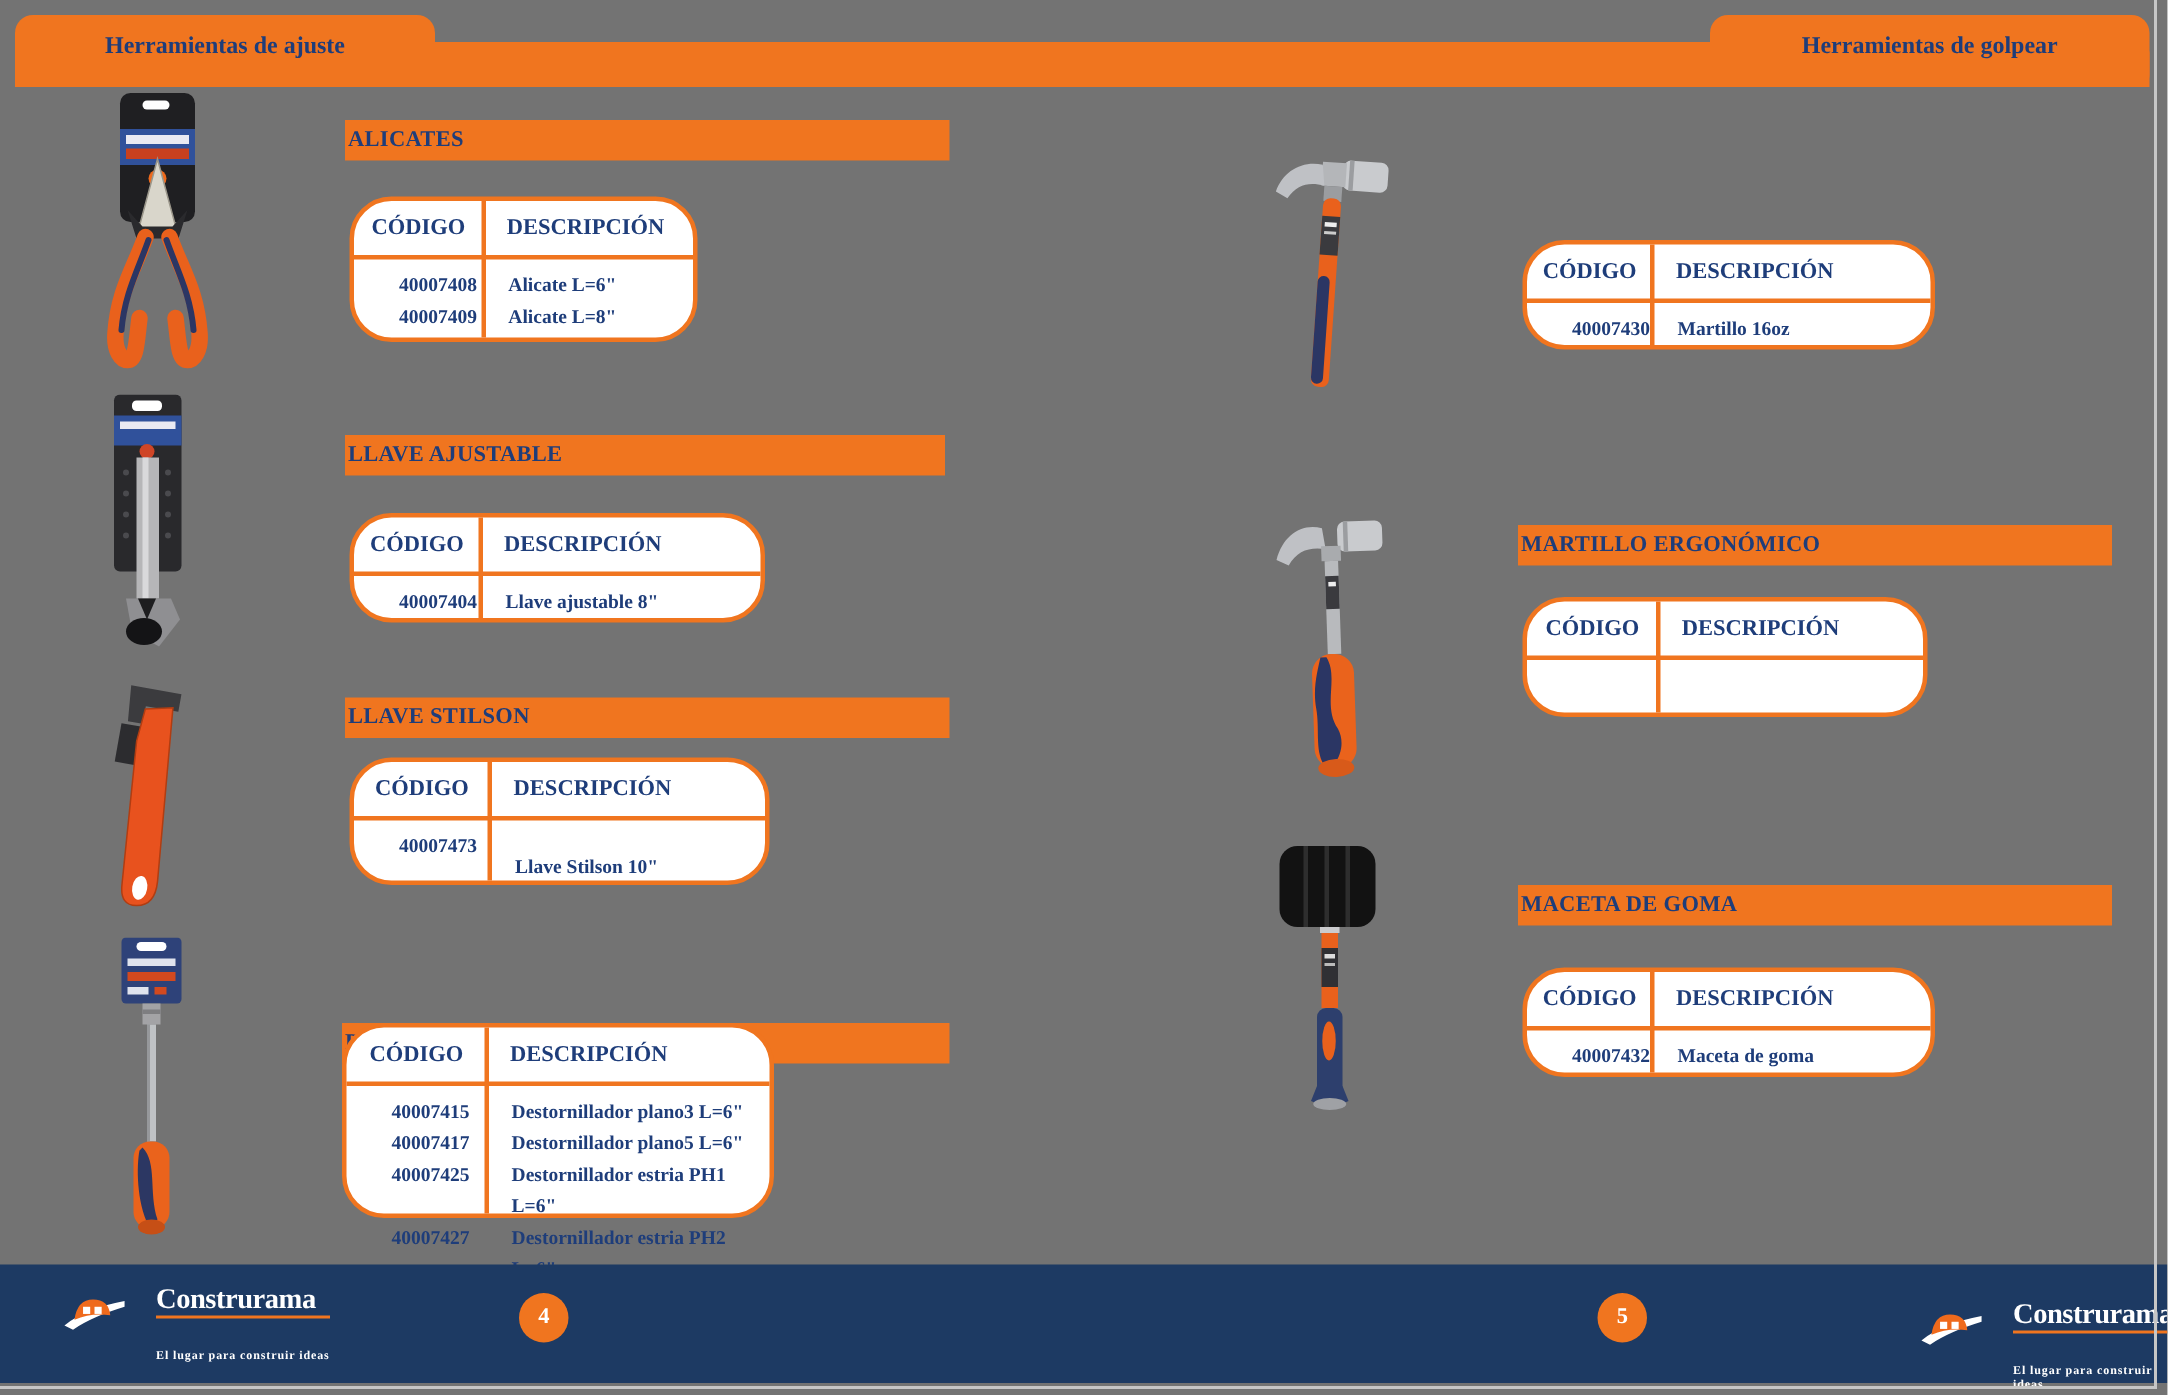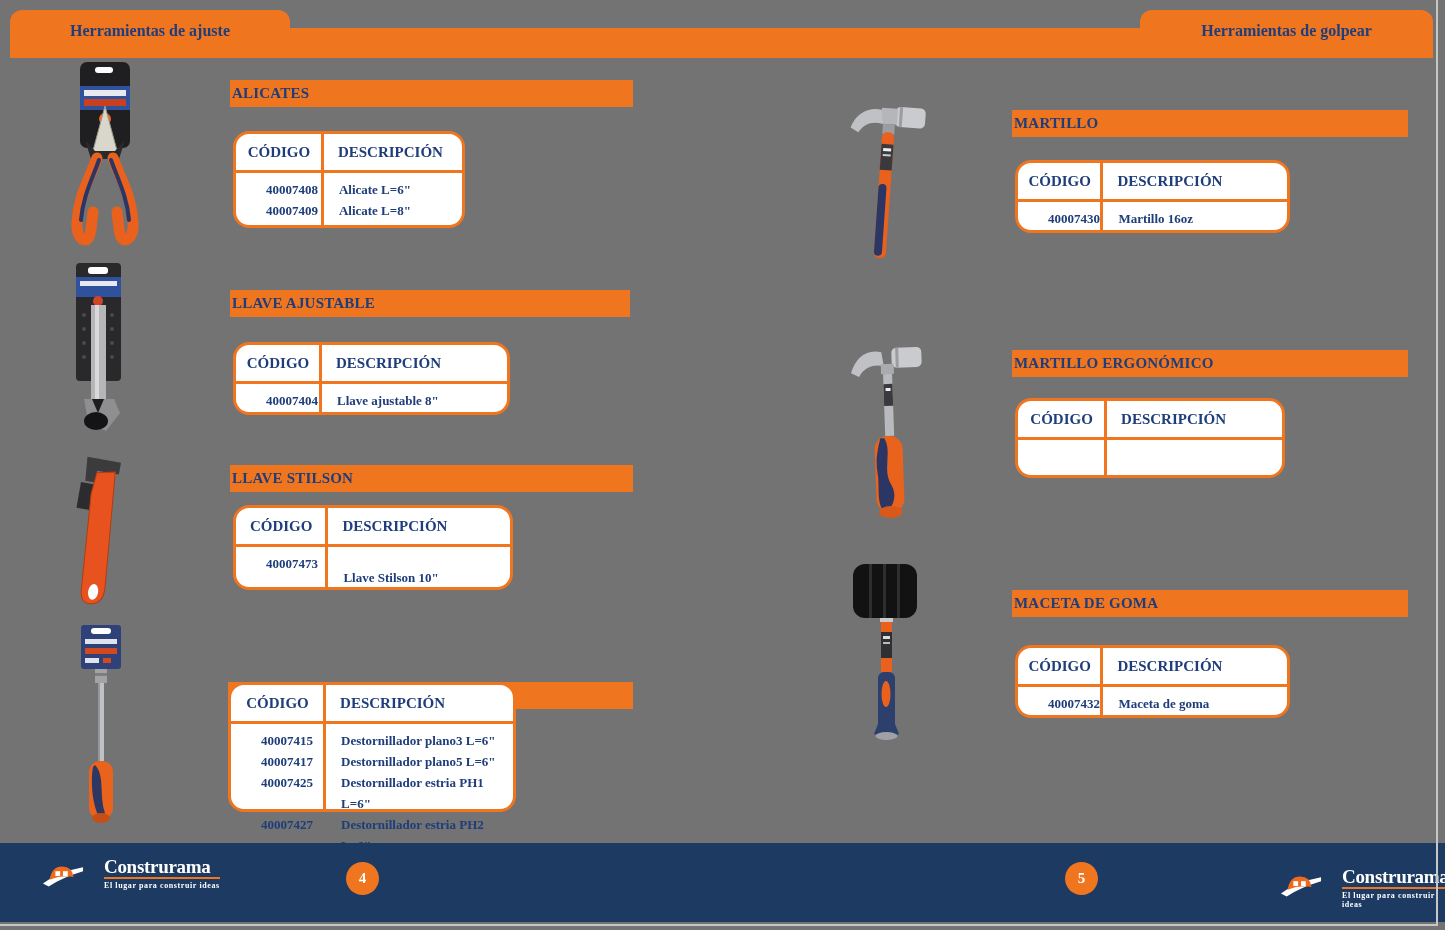--- a/index.html
+++ b/index.html
@@ -9,41 +9,41 @@
   .hdr-bar{position:absolute;left:10px;top:28px;width:1423px;height:30px;background:#f0751f;border-radius:8px;}
   .hdr-tab{position:absolute;top:10px;height:48px;background:#f0751f;border-radius:12px 12px 0 0;
            display:flex;align-items:flex-start;justify-content:center;}
   .hdr-tab span{margin-top:12px;font-size:16px;font-weight:bold;color:#1e3d7a;}
   .tab-left{left:10px;width:280px;}
   .tab-right{left:1140px;width:293px;}
   
   .sec-title{position:absolute;height:27px;background:#f0751f;display:flex;align-items:center;}
   .sec-title span{padding-left:2px;font-size:15px;font-weight:bold;color:#1e3d7a;letter-spacing:.2px;}
   
-  .tbl{position:absolute;border:3px solid #f0751f;border-radius:16px;background:#fff;box-sizing:border-box;}
+  .tbl{position:absolute;border:3px solid #f0751f;border-radius:28px;background:#fff;box-sizing:border-box;}
   .tbl-head{display:grid;grid-template-columns:var(--col) 1fr;height:36px;border-bottom:3px solid #f0751f;
             align-items:center;font-size:15px;font-weight:bold;}
   .tbl-head .th-c{text-align:center;}
   .tbl-head .th-d{padding-left:16px;}
   .tbl-body{padding-top:6px;}
   .tbl-row{display:grid;grid-template-columns:var(--col) 1fr;line-height:21px;font-size:13px;font-weight:bold;}
   .tbl-row .td-c{padding-left:30px;}
   .tbl-row .td-d{padding-left:17px;}
   .td-low{padding-top:14px;}
   .vline{position:absolute;top:0;bottom:0;width:3px;background:#f0751f;left:var(--col);margin-left:-1px;}
   
   .photo{position:absolute;}
   .photo svg{display:block;width:100%;height:100%;}
   
   .footer{position:absolute;left:0;top:843px;width:1445px;height:79px;background:#1d3a63;}
   .logo{position:absolute;display:flex;align-items:flex-start;gap:20px;}
   .logo .hat{width:42px;height:30px;flex:0 0 auto;margin-top:4px;}
   .logo-text{display:flex;flex-direction:column;}
   .brand{font-size:19px;font-weight:bold;color:#fff;border-bottom:2px solid #f0751f;line-height:21px;letter-spacing:-.3px;}
-  .tagline{font-size:8px;font-weight:bold;color:#fff;letter-spacing:.6px;margin-top:2px;}
+  .tagline{font-size:8px;font-weight:bold;color:#fff;letter-spacing:.6px;margin-top:20px;}
   .pgnum{position:absolute;width:33px;height:33px;border-radius:50%;background:#f0751f;color:#fff;
          display:flex;align-items:center;justify-content:center;font-size:15px;font-weight:bold;}
   
   .edge-r{position:absolute;left:1436px;top:0;width:2px;height:926px;background:#c6c6c6;}
   .edge-b{position:absolute;left:0;top:924px;width:1438px;height:2px;background:#c6c6c6;}
 </style>
 </head>
 <body>
 
 <div class="canvas">
@@ -257,23 +257,20 @@
         <span class="td-d">Destornillador estria PH1 L=6"</span>
       </div>
       <div class="tbl-row">
         <span class="td-c">40007427</span>
         <span class="td-d">Destornillador estria PH2 L=6"</span>
       </div>
     </div>
     <i class="vline"></i>
   </div>
 
-  <div class="sec-title" style="left:1012px;top:110px;width:396px">
-    <span>MARTILLO</span>
-  </div>
   <div class="tbl" style="left:1015px;top:160px;width:275px;height:73px;--col:31%">
     <div class="tbl-head">
       <span class="th-c">CÓDIGO</span>
       <span class="th-d">DESCRIPCIÓN</span>
     </div>
     <div class="tbl-body">
       <div class="tbl-row">
         <span class="td-c">40007430</span>
         <span class="td-d">Martillo 16oz</span>
       </div>

